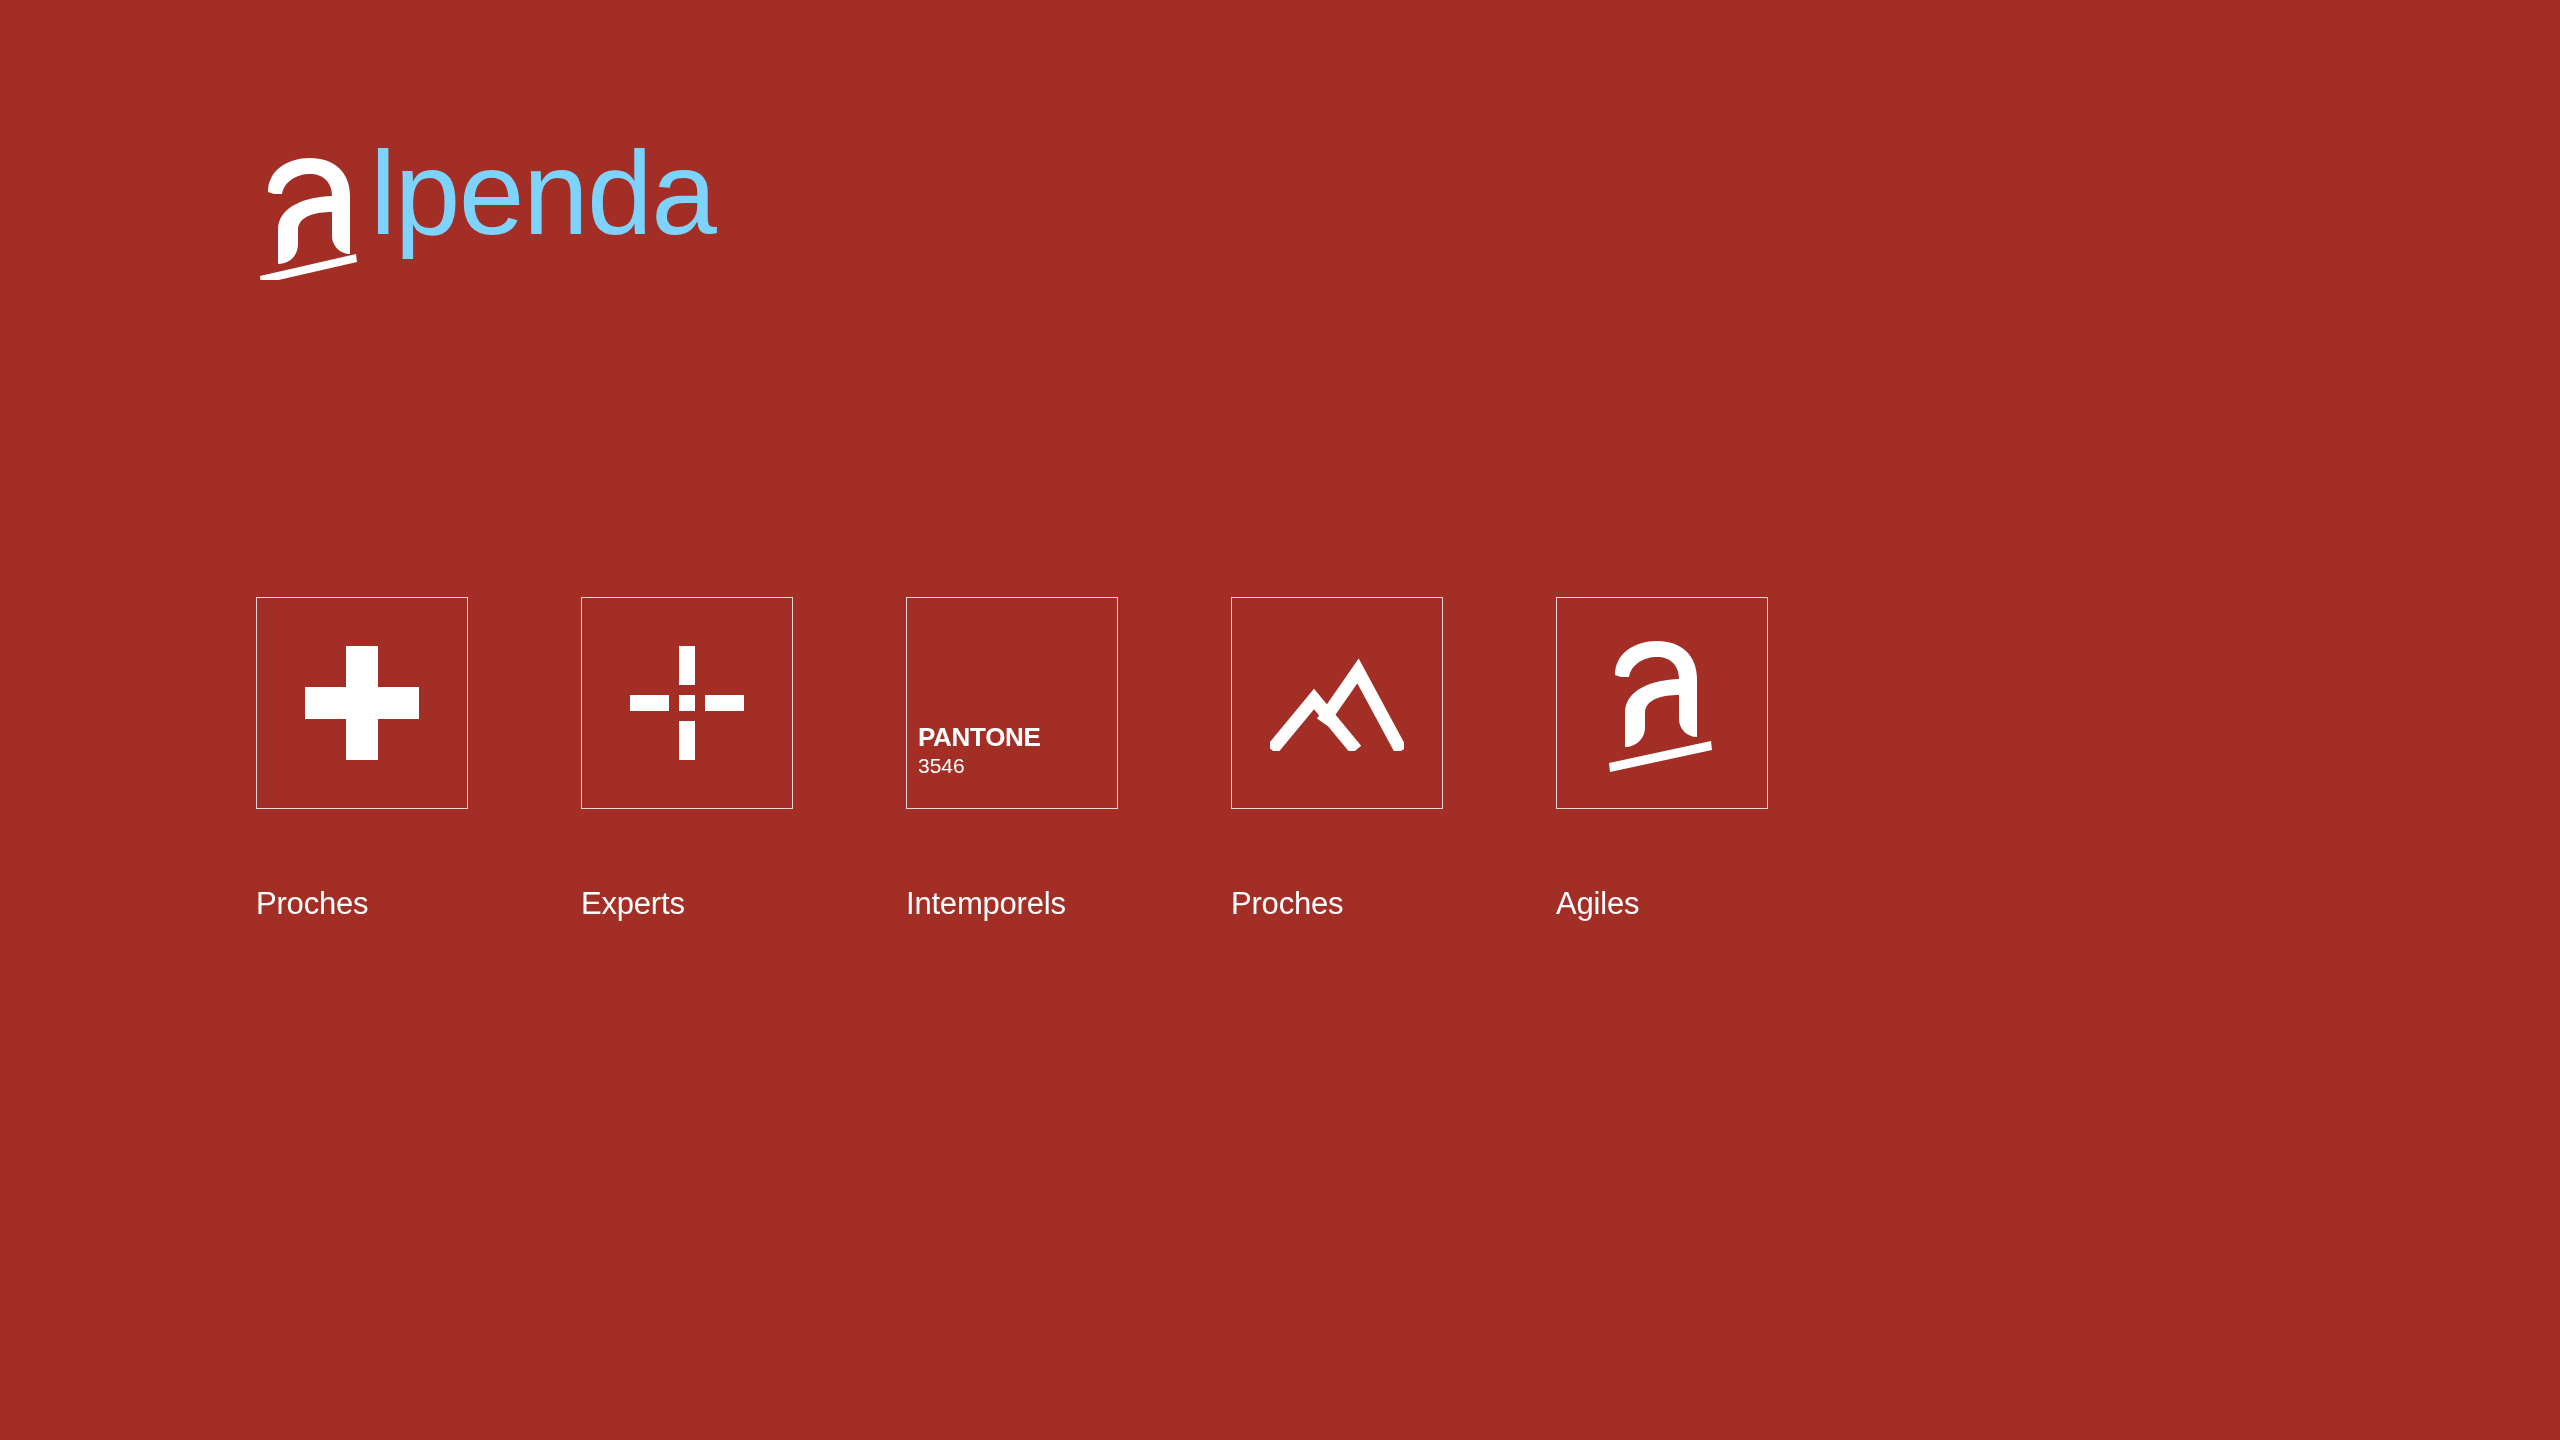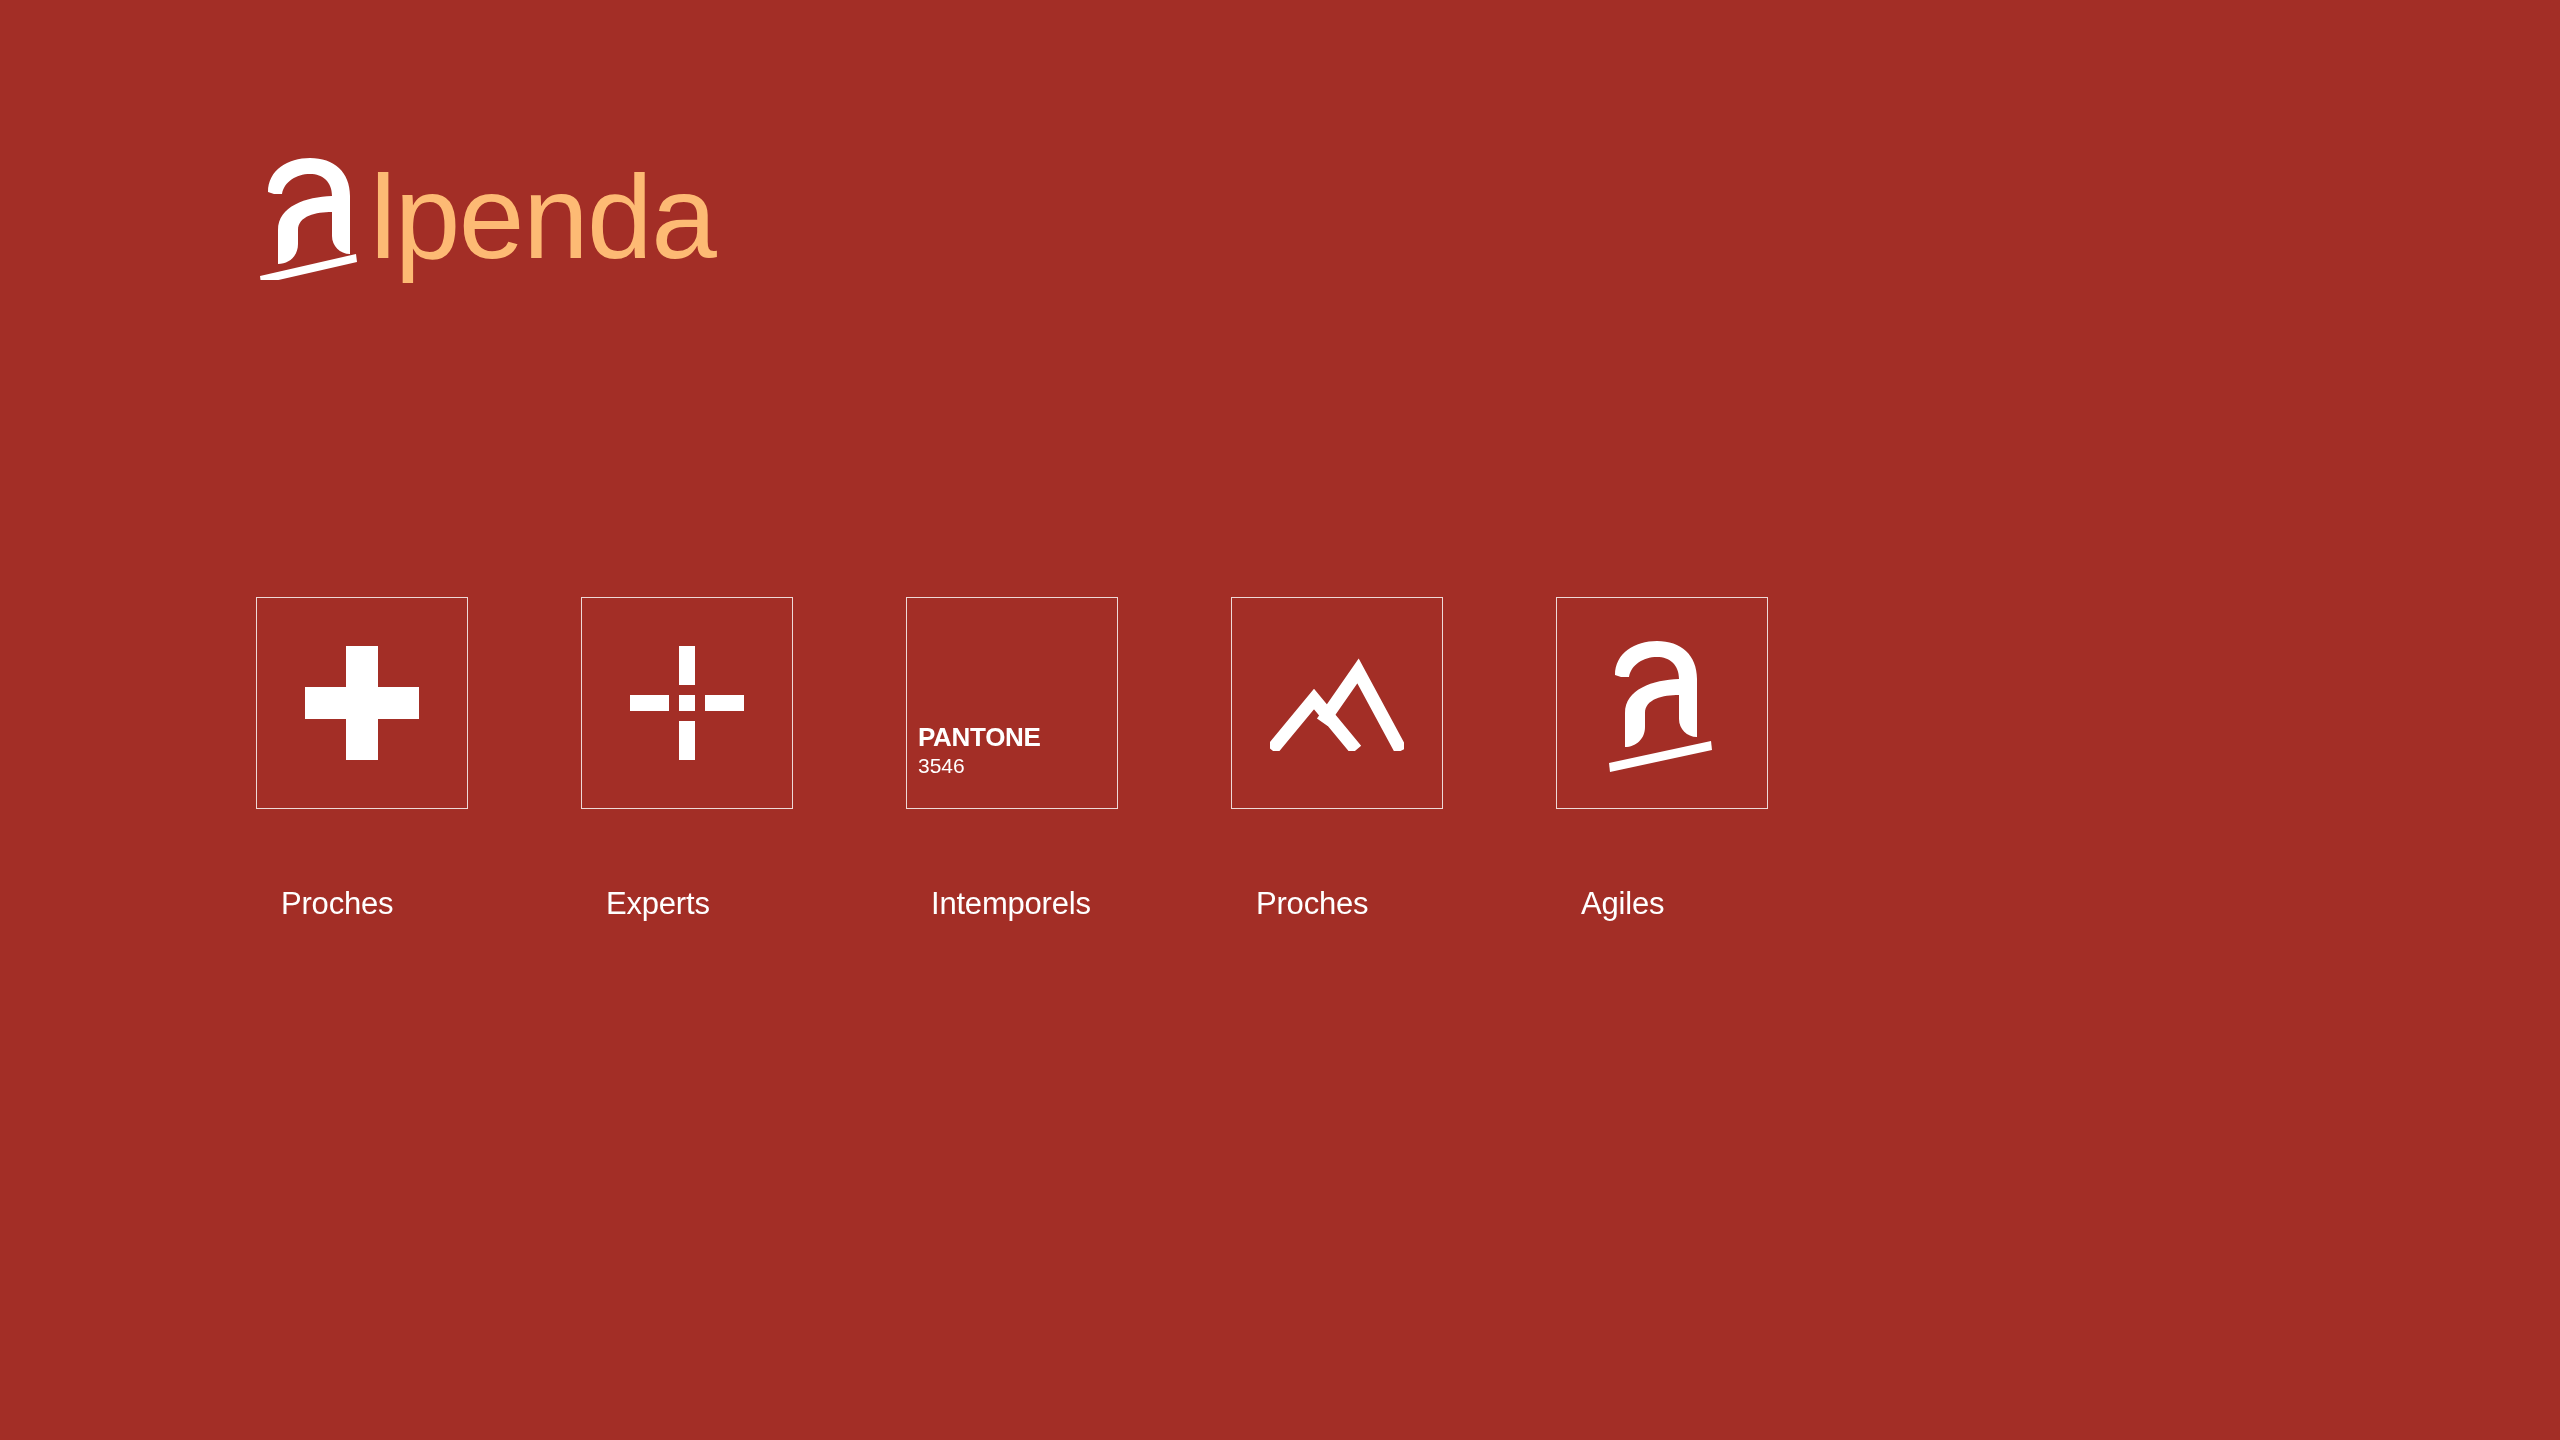--- a/index.html
+++ b/index.html
@@ -32,23 +32,23 @@
     display: block;
     width: 118px;
     height: 130px;
   }
   .logo-wordmark {
     display: block;
     font-size: 118px;
     line-height: 1;
     font-weight: 400;
     letter-spacing: -1.5px;
-    color: #fdba74;
+    color: #7dd3fc;
     margin-left: -4px;
-    margin-bottom: 4px;
+    margin-bottom: 28px;
   }
 
   
   .values {
     position: absolute;
     left: 256px;
     top: 597px;
     display: flex;
     gap: 129px;
   }
@@ -69,21 +69,20 @@
   .value-box svg { display: block; }
 
   .value-label {
     margin-top: 79px;
     font-size: 31px;
     line-height: 1;
     font-weight: 400;
     letter-spacing: -0.2px;
     color: #ffffff;
     white-space: nowrap;
-    margin-left: 25px;
   }
 
   
   .pantone-box {
     align-items: flex-start;
     justify-content: flex-start;
   }
   .pantone-text {
     position: absolute;
     left: 11px;

